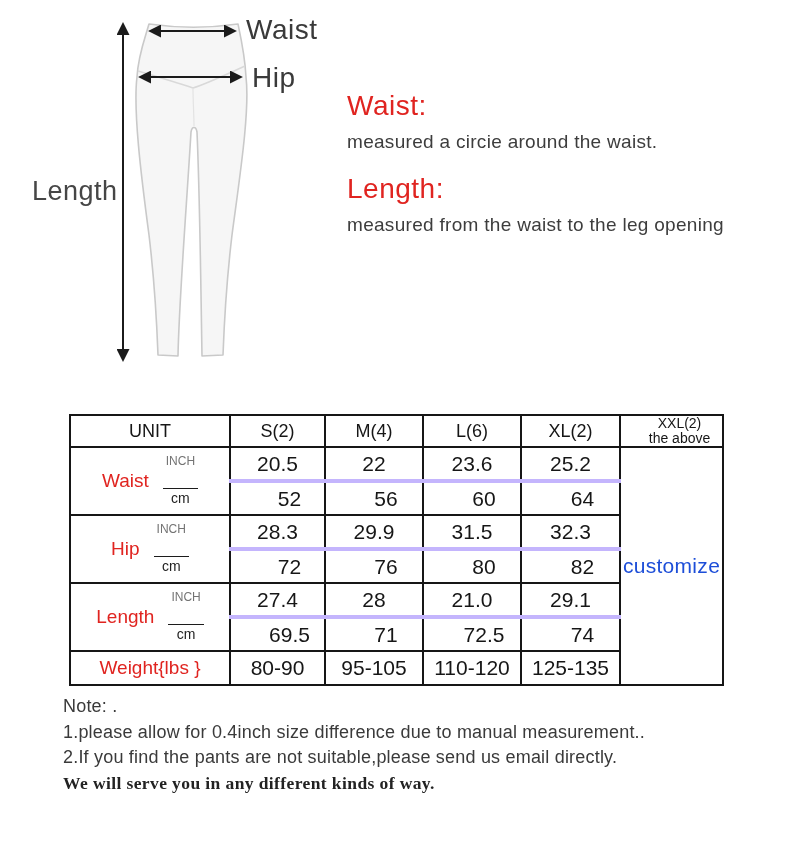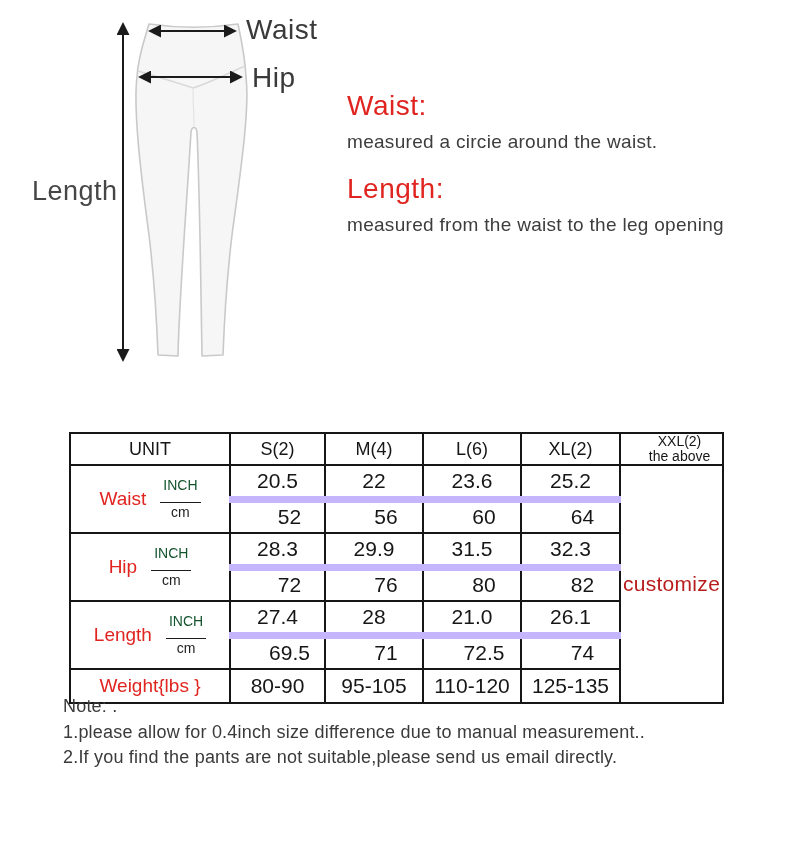--- a/index.html
+++ b/index.html
@@ -15,40 +15,40 @@
   .diagram-svg{position:absolute;left:105px;top:10px;width:200px;height:370px;}
   .diagram-label{position:absolute;color:#3a3a3a;letter-spacing:0.5px;white-space:nowrap;}
   .waist-label{left:246px;top:14px;font-size:28px;}
   .hip-label{left:252px;top:62px;font-size:28px;}
   .length-label{left:32px;top:176px;font-size:27px;color:#464646;}
   
   .definitions{position:absolute;left:347px;top:90px;width:430px;}
   .def-term{color:#e02420;font-size:28px;line-height:32px;margin:0 0 5px 0;letter-spacing:0.5px;}
   .def-desc{color:#3d3d3d;font-size:19px;line-height:24px;margin:8px 0 19px 0;letter-spacing:0.3px;}
   
-  .table-wrap{position:absolute;left:69px;top:432px;}
+  .table-wrap{position:absolute;left:69px;top:414px;}
   table.size-table{border-collapse:collapse;table-layout:fixed;width:653px;}
   .size-table th,.size-table td{
     border:2px solid #161616;
     text-align:center;vertical-align:middle;
     padding:0;overflow:hidden;
   }
   .size-table th{font-weight:normal;font-size:18px;color:#161616;height:29px;}
   .size-table th.xxl{font-size:14px;line-height:1.08;padding-left:16px;}
   .size-table tr.r{height:34px;}
   .size-table td.v{font-size:21px;color:#161616;}
   .size-table td.sub{border-bottom:1px solid #161616;}
-  .size-table td.subtop{border-top:7px solid #c4b5fd;padding-left:24px;}
+  .size-table td.subtop{border-top:4px solid #c4b5fd;padding-left:24px;}
   .size-table td.lbl{font-size:19px;}
   .lbl-inner{display:flex;align-items:center;justify-content:center;gap:14px;}
   .red{color:#e02420;}
   .frac{display:inline-block;text-align:center;}
-  .frac .inch{display:block;font-size:14px;color:#14532d;border-bottom:1.5px solid #1c1c1c;padding:0 3px 9px 3px;line-height:1.15;}
+  .frac .inch{display:block;font-size:12px;color:#737373;border-bottom:1.5px solid #1c1c1c;padding:0 3px 19px 3px;line-height:1.15;}
   .frac .cm{display:block;font-size:14px;color:#222222;line-height:1.25;padding-top:1px;}
-  .size-table td.customize{font-size:21px;color:#b91c1c;letter-spacing:0.3px;}
+  .size-table td.customize{font-size:21px;color:#1d4ed8;letter-spacing:0.3px;}
   
   .notes{position:absolute;left:63px;top:694px;font-size:18px;color:#3a3a3a;line-height:25.5px;letter-spacing:0.2px;}
   .notes p{margin:0;}
   .notes .serif-line{font-family:"Liberation Serif", serif;font-weight:bold;color:#222222;font-size:17.5px;letter-spacing:0.4px;}
 </style>
 </head>
 <body>
 
 <div class="page">
 
@@ -170,21 +170,21 @@
               <span class="red">Length</span>
               <span class="frac">
                 <span class="inch">INCH</span>
                 <span class="cm">cm</span>
               </span>
             </span>
           </td>
           <td class="v sub">27.4</td>
           <td class="v sub">28</td>
           <td class="v sub">21.0</td>
-          <td class="v sub">26.1</td>
+          <td class="v sub">29.1</td>
         </tr>
         <tr class="r">
           <td class="v subtop">69.5</td>
           <td class="v subtop">71</td>
           <td class="v subtop">72.5</td>
           <td class="v subtop">74</td>
         </tr>
 
         <tr class="r">
           <td class="lbl red">Weight{lbs }</td>
@@ -194,15 +194,16 @@
           <td class="v">125-135</td>
         </tr>
       </tbody>
     </table>
   </div>
 
   <div class="notes">
     <p>Note: .</p>
     <p>1.please allow for 0.4inch size difference due to manual measurement..</p>
     <p>2.If you find the pants are not suitable,please send us email directly.</p>
+    <p class="serif-line">We will serve you in any different kinds of way.</p>
   </div>
 
 </div>
 
 </body></html>

